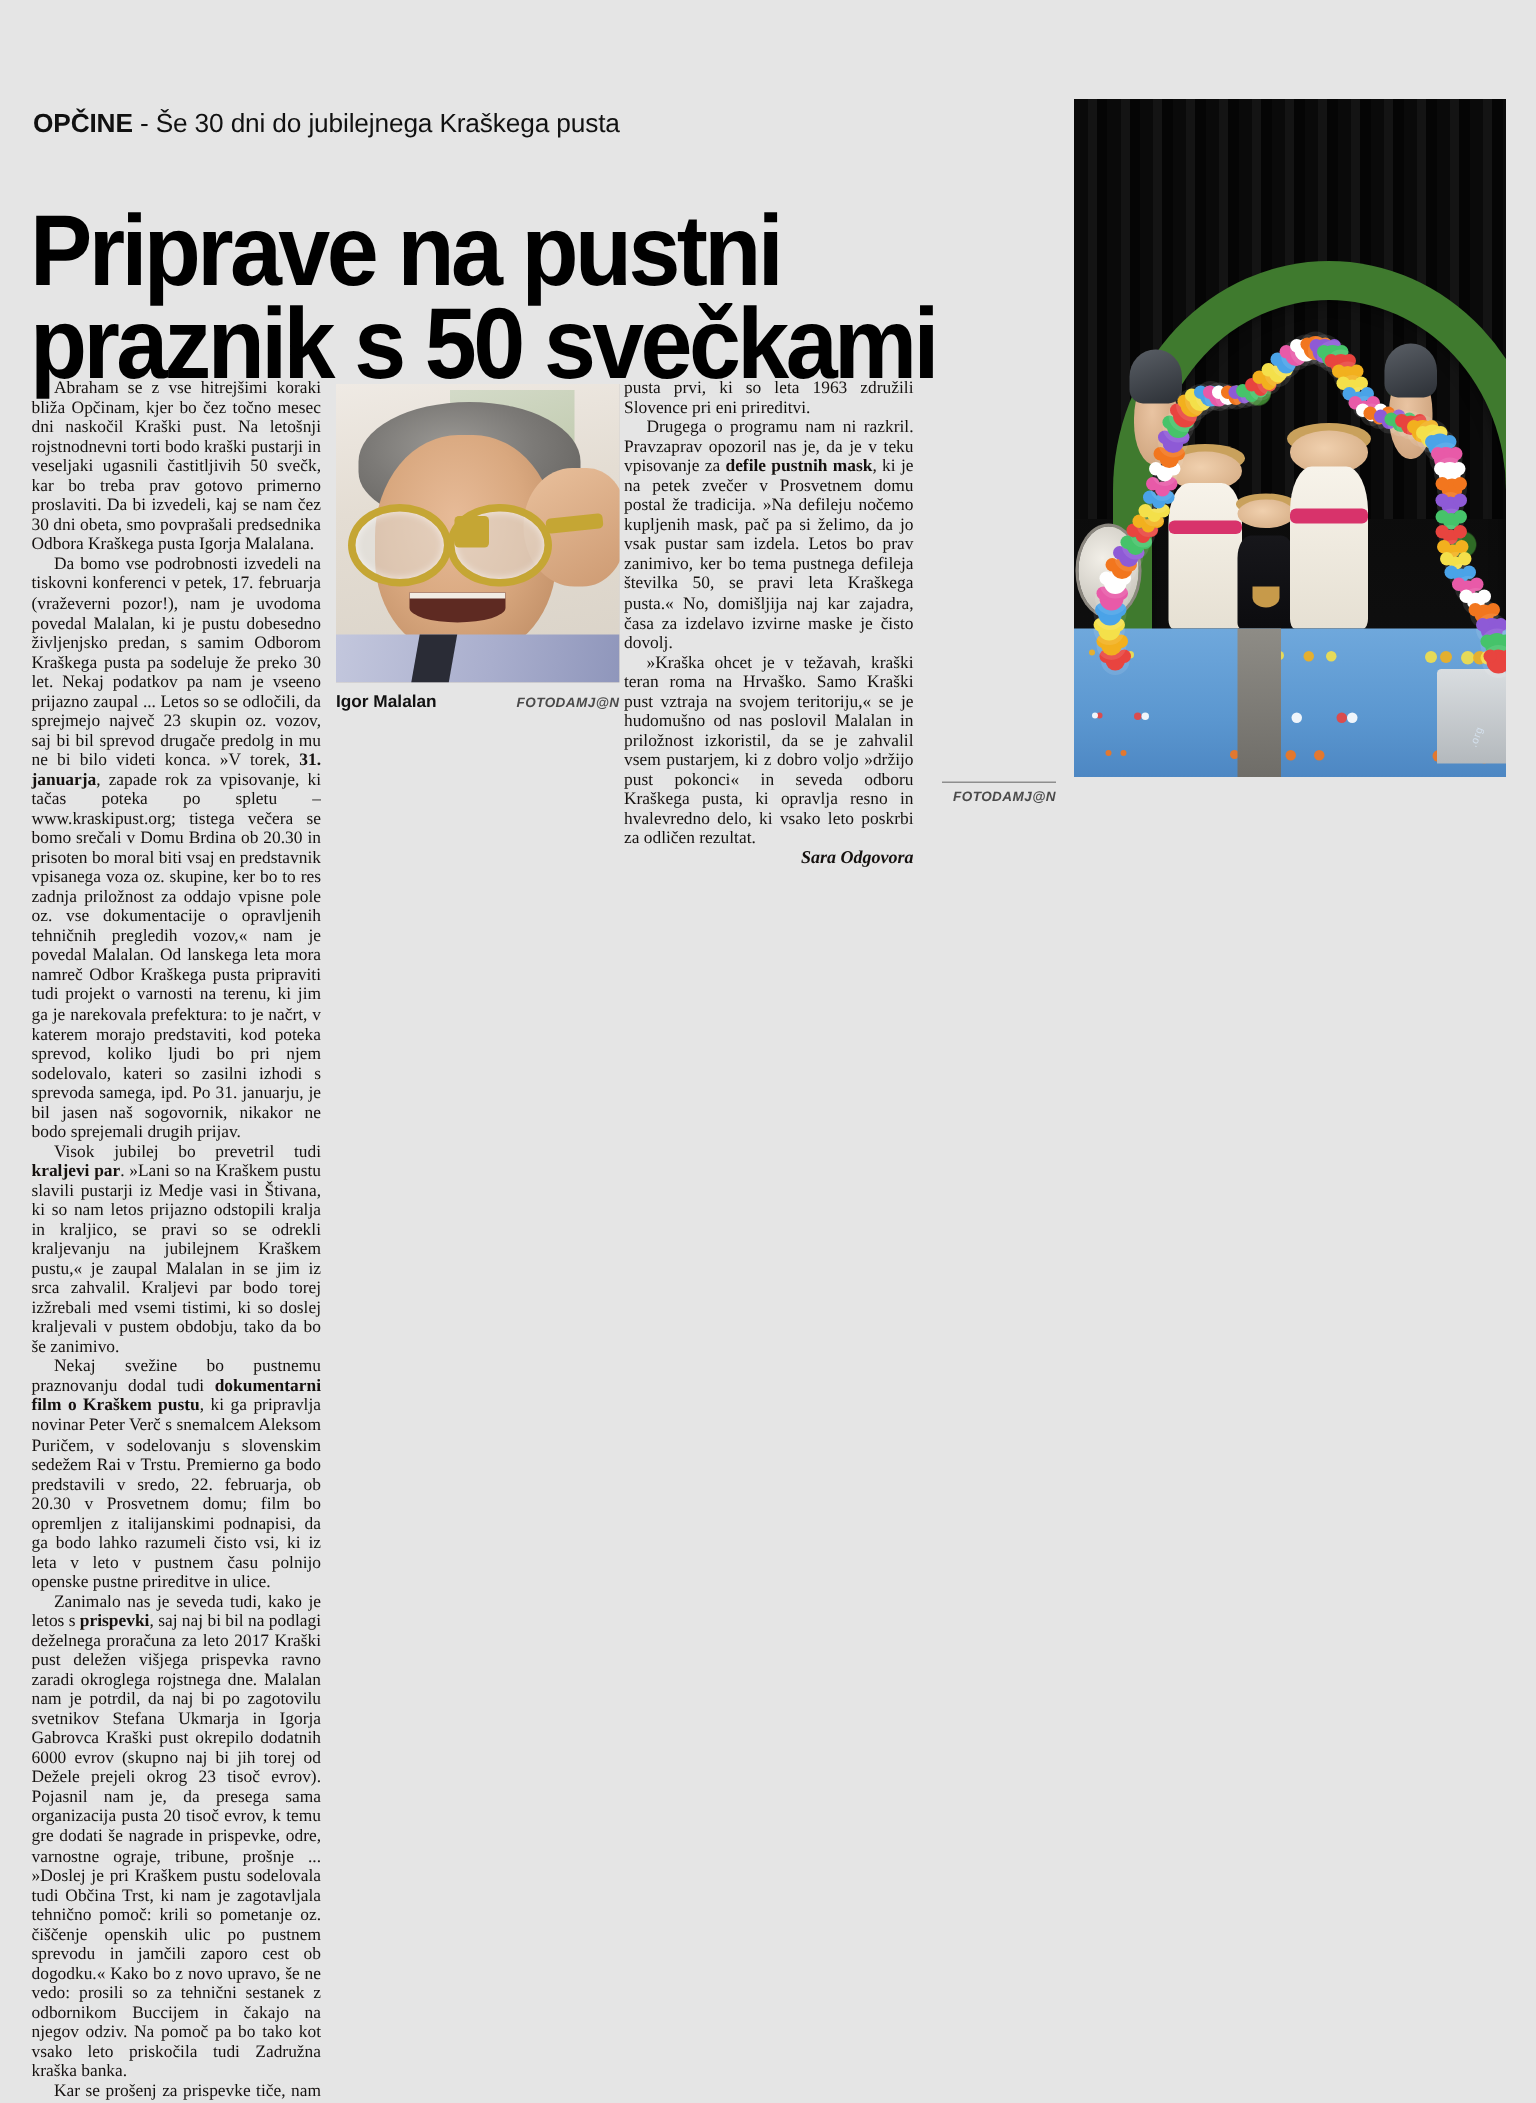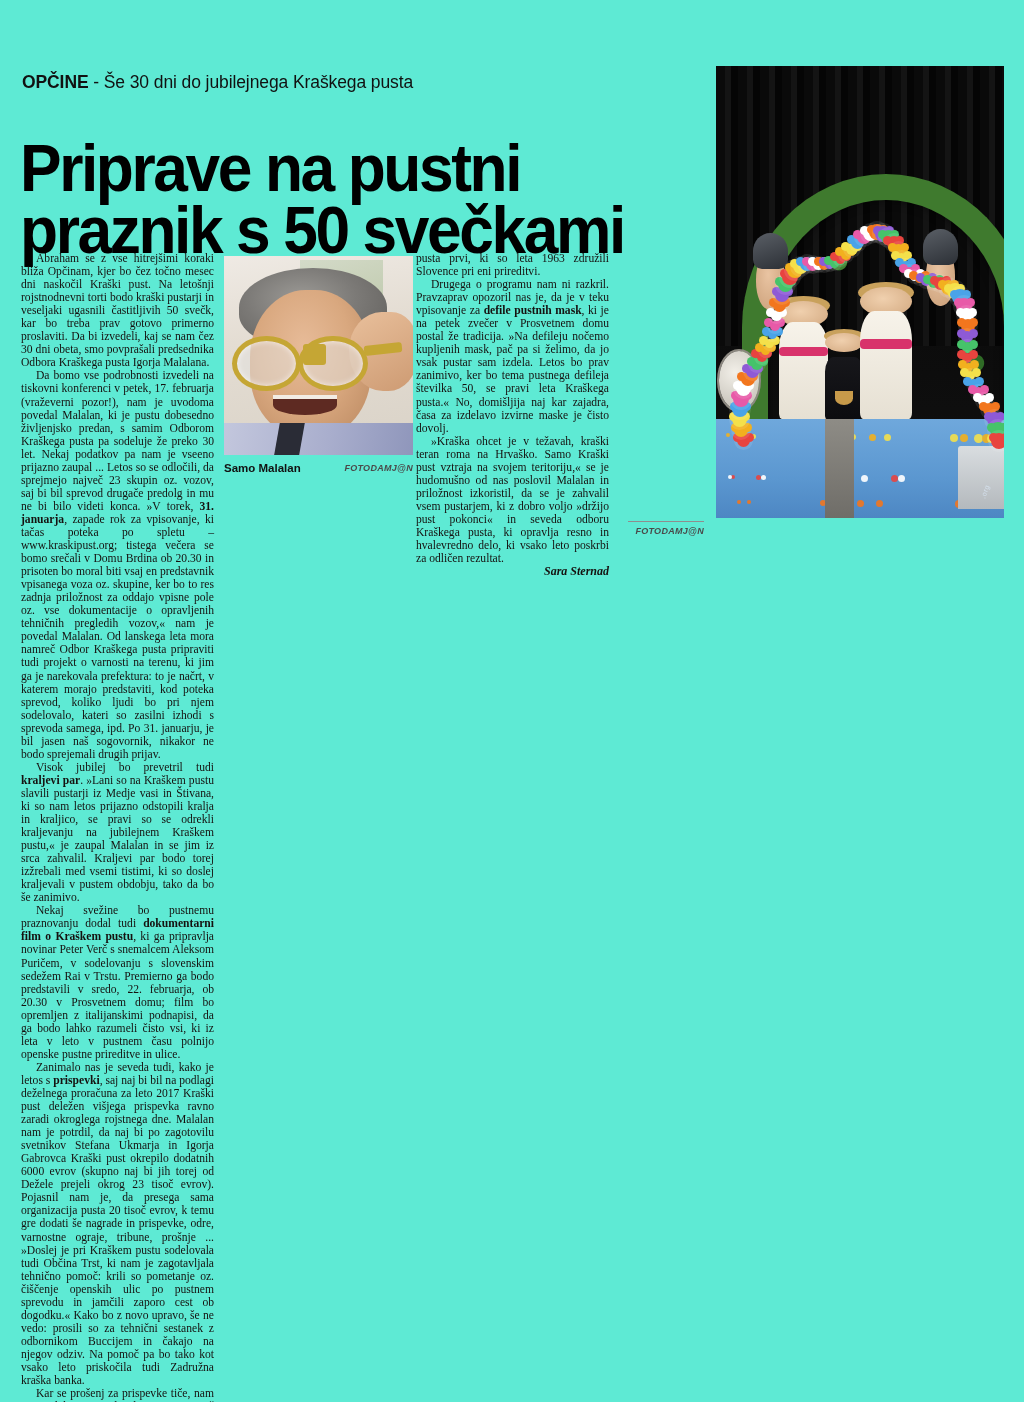--- a/index.html
+++ b/index.html
@@ -1,17 +1,17 @@
 <!DOCTYPE html>
 <html><head>
 <meta charset="utf-8">
 <style>
   html,body{margin:0;padding:0;background:#ffffff;}
   body{width:1024px;height:1402px;position:relative;font-family:"Liberation Serif",serif;color:#111;}
-  .page{position:absolute;left:0;top:0;width:1024px;height:1402px;overflow:hidden;background:#5eead4;}
+  .page{position:absolute;left:0;top:0;width:1024px;height:1402px;overflow:hidden;background:#e5e5e5;}
 
   
   .kicker{position:absolute;left:22px;top:72px;width:660px;font-family:"Liberation Sans",sans-serif;
           font-size:17.5px;line-height:20px;color:#111;letter-spacing:-0.1px;white-space:nowrap;}
   .kicker b{font-weight:700;}
   .kicker .dash{font-weight:400;}
 
   
   .headline{position:absolute;left:20px;top:92px;width:690px;
             font-family:"Liberation Sans",sans-serif;font-weight:700;
@@ -168,30 +168,30 @@
         <div class="p1lens a"></div>
         <div class="p1lens b"></div>
       </div>
       <div class="p1bridge"></div>
       <div class="p1temple"></div>
       <div class="p1shirt"></div>
       <div class="p1tie"></div>
     </div>
   </div>
   <div class="cap1row">
-    <span class="cap1name">Samo Malalan</span>
+    <span class="cap1name">Igor Malalan</span>
     <span class="cap1cred">FOTODAMJ@N</span>
   </div>
 
 
   <div class="col" id="col3">
     <p class="noind">pusta prvi, ki so leta 1963 združili Slovence pri eni prireditvi.</p>
     <p><span>Drugega o programu nam ni razkril. Pravzaprav opozoril nas je, da je v teku vpisovanje za </span><b>defile pustnih mask</b><span>, ki je na petek zvečer v Prosvetnem domu postal že tradicija. »Na defileju nočemo kupljenih mask, pač pa si želimo, da jo vsak pustar sam izdela. Letos bo prav zanimivo, ker bo tema pustnega defileja številka 50, se pravi leta Kraškega pusta.« No, domišljija naj kar zajadra, časa za izdelavo izvirne maske je čisto dovolj.</span></p>
     <p>»Kraška ohcet je v težavah, kraški teran roma na Hrvaško. Samo Kraški pust vztraja na svojem teritoriju,« se je hudomušno od nas poslovil Malalan in priložnost izkoristil, da se je zahvalil vsem pustarjem, ki z dobro voljo »držijo pust pokonci« in seveda odboru Kraškega pusta, ki opravlja resno in hvalevredno delo, ki vsako leto poskrbi za odličen rezultat.</p>
-    <p class="byline">Sara Sternad</p>
+    <p class="byline">Sara Odgovora</p>
   </div>
 
   <div class="cap2rule"></div>
   <div class="cap2cred">FOTODAMJ@N</div>
 
   <div class="photo2">
     <div class="ph p2bg">
       <div class="p2curt"></div>
       <div class="arch"></div>
       <div class="archleaf"></div>

